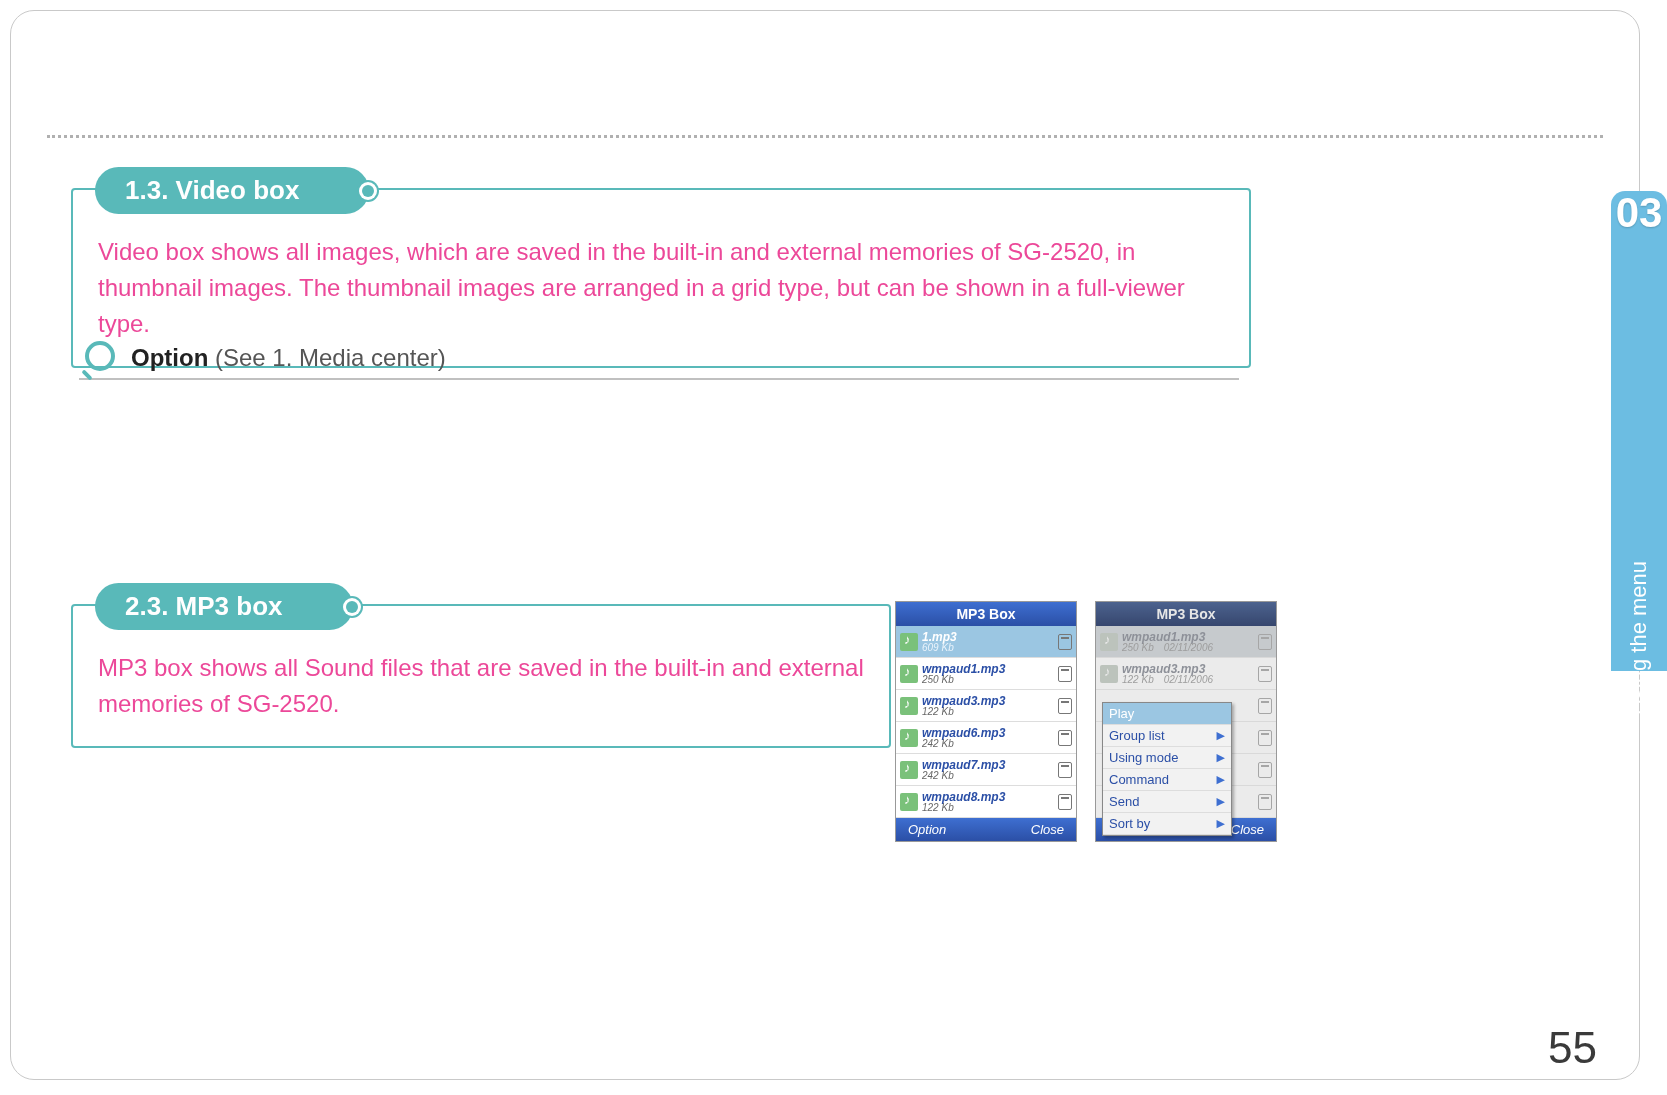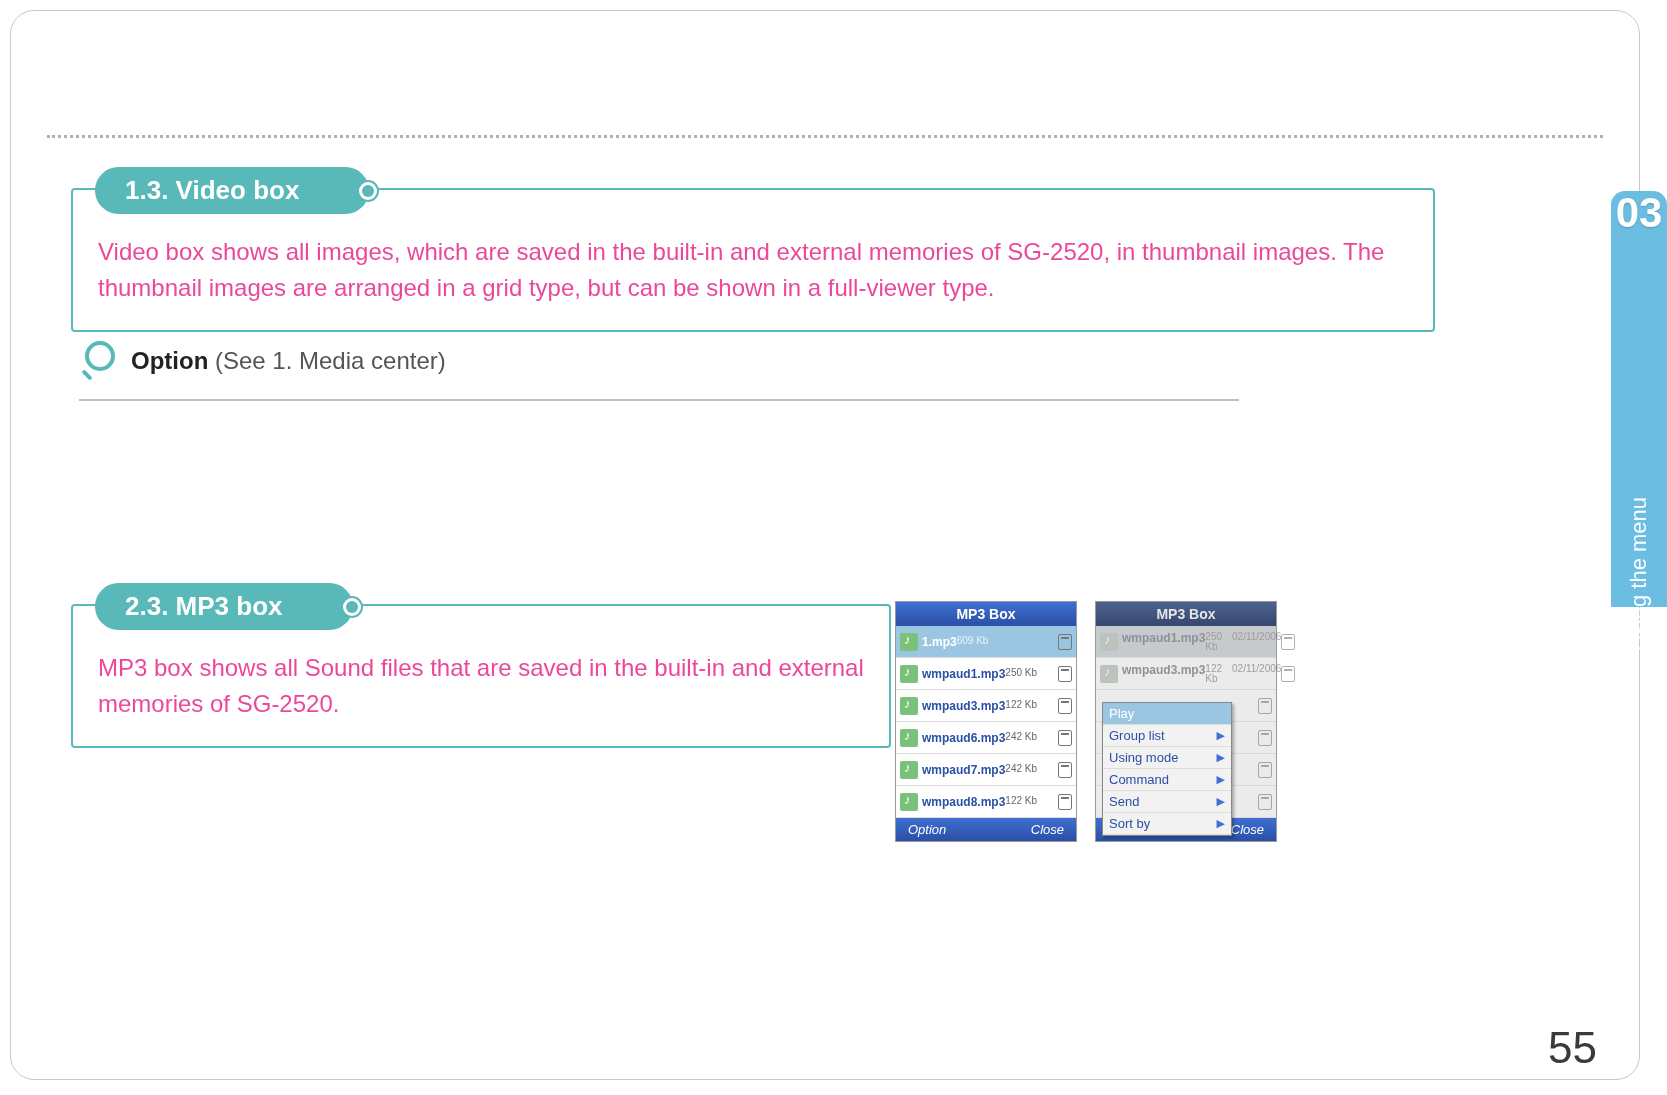--- a/index.html
+++ b/index.html
@@ -22,21 +22,21 @@
     position: absolute;
     top: 124px; left: 36px; width: 1556px;
     border-top: 3px dotted #b0b0b0;
   }
   
   .side-tab {
     position: absolute;
     right: -28px;
     top: 180px;
     width: 56px;
-    height: 416px;
+    height: 480px;
     background: #6cbde2;
     border-radius: 14px 14px 0 0;
   }
   .side-tab .chapter-num {
     position: absolute;
     top: -2px; left: 50%; transform: translateX(-50%);
     font-size: 42px;
     font-weight: bold;
     color: #fff;
     text-shadow: 0 1px 2px rgba(0,0,0,0.2);
@@ -56,21 +56,21 @@
     right: 42px;
     bottom: 6px;
     font-size: 44px;
     font-weight: normal;
     color: #3a3a3a;
   }
   
   .section {
     position: absolute;
     left: 60px;
-    width: 1364px;
+    width: 1180px;
   }
   .section-1 { top: 156px; }
   .section-2 { top: 572px; width: 820px; }
   .section-pill {
     position: relative;
     display: inline-block;
     background: #59b9b9;
     color: #fff;
     font-size: 26px;
     font-weight: bold;
@@ -100,23 +100,23 @@
     line-height: 1.5;
     background: #fff;
   }
   
   .option-line {
     position: absolute;
     left: 68px;
     top: 330px;
     width: 1160px;
     display: flex;
-    align-items: flex-end;
+    align-items: center;
     border-bottom: 2px solid #c0c0c0;
-    padding-bottom: 24px;
+    padding-bottom: 3px;
   }
   .magnifier-icon {
     width: 34px; height: 34px;
     position: relative;
     margin-right: 18px;
     flex: 0 0 auto;
   }
   .magnifier-icon::before {
     content: "";
     position: absolute;
@@ -202,21 +202,21 @@
     margin-left: auto;
     flex: 0 0 auto;
     position: relative;
   }
   .storage-icon::before {
     content: "";
     position: absolute;
     top: 2px; left: 2px; right: 2px;
     height: 2px; background: #777;
   }
-  .row-text { display: flex; flex-direction: row; line-height: 1; }
+  .row-text { display: flex; flex-direction: column; line-height: 1; font-style: italic; }
   .row-text .fname { font-weight: bold; color: #2b4fa6; font-size: 12px; }
   .row-text .fsub { font-size: 10px; color: #666; }
   .row-text.sel .fname { color: #fff; }
   .row-text.sel .fsub { color: #eaf3fb; }
   .row-text.dual .fsub { display: flex; gap: 10px; }
   
   .ctx-menu {
     position: absolute;
     left: 6px;
     top: 100px;

